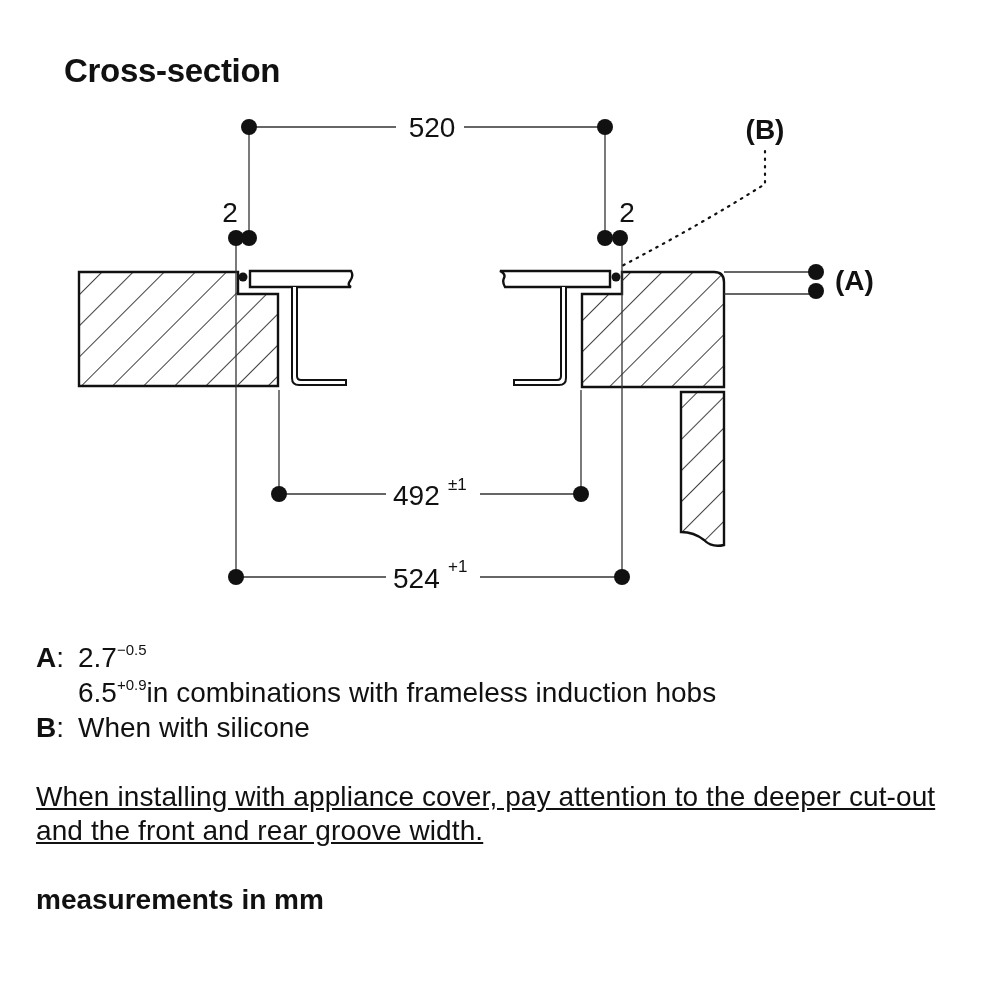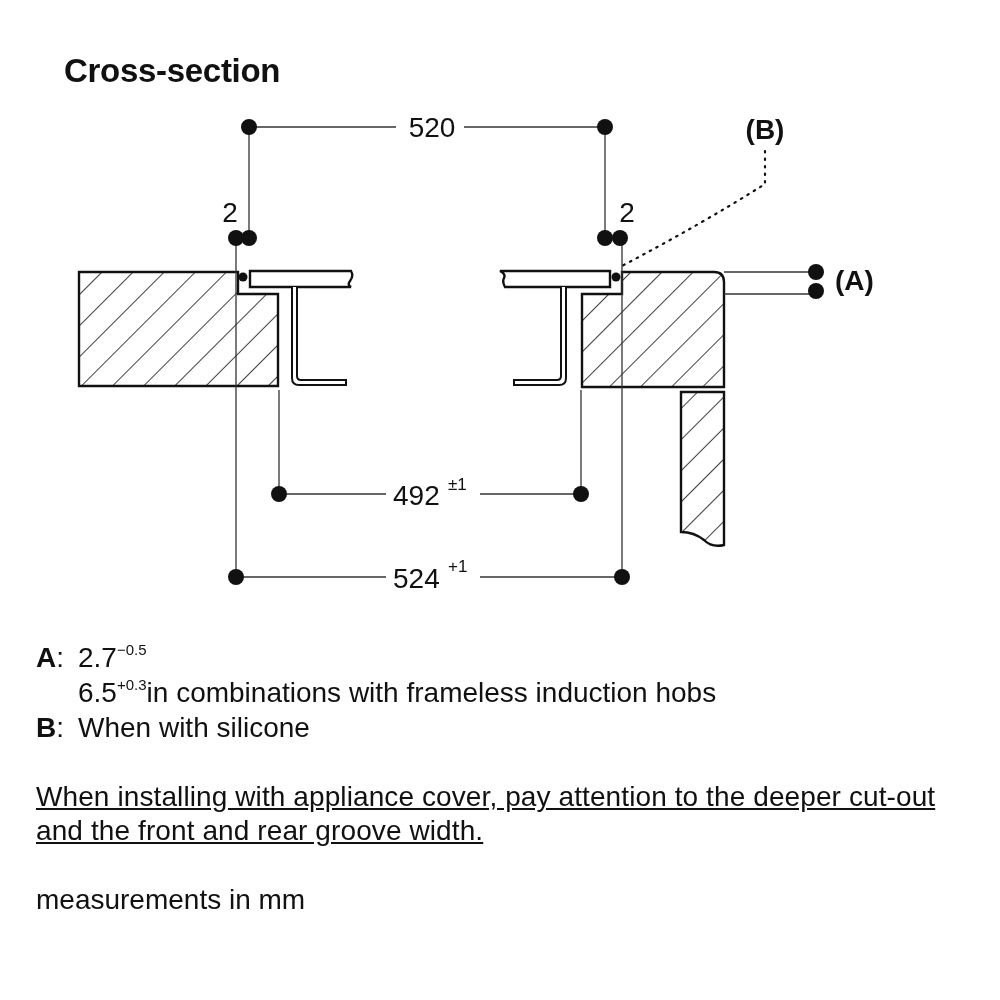--- a/index.html
+++ b/index.html
@@ -8,21 +8,21 @@
   .title { position: absolute; left: 36px; top: 52px; font-size: 33px; font-weight: bold; letter-spacing: -0.3px; margin-left: 28px; }
   svg.diagram { position: absolute; left: 0; top: 0; }
   .dimtext { font-family: "Liberation Sans", sans-serif; font-size: 28px; fill: #111; }
   .suptext { font-family: "Liberation Sans", sans-serif; font-size: 17px; fill: #111; }
   .legend { position: absolute; left: 36px; top: 640px; font-size: 28px; line-height: 35px; }
   .legend .row { position: relative; height: 35px; white-space: nowrap; }
   .legend .key { font-weight: bold; }
   .legend .val { position: absolute; left: 42px; top: 0; }
   .legend sup { font-size: 15px; vertical-align: 12px; line-height: 0; margin-top: 24px; }
   .note { position: absolute; left: 36px; top: 780px; width: 940px; font-size: 28px; line-height: 34px; letter-spacing: 0.1px; text-decoration: underline; }
-  .units { position: absolute; left: 36px; top: 884px; font-size: 28px; }
+  .units { position: absolute; left: 36px; top: 884px; font-size: 28px; font-weight: bold; }
 </style>
 </head>
 <body>
 
 <div class="title">Cross-section</div>
 
 <svg class="diagram" width="1000" height="620" viewBox="0 0 1000 620">
   <defs>
     <pattern id="hatch" patternUnits="userSpaceOnUse" width="22" height="22" patternTransform="rotate(45)">
       <line x1="0" y1="0" x2="0" y2="22" stroke="#111" stroke-width="1.6"></line>
@@ -94,21 +94,21 @@
   <text class="dimtext" x="765" y="139" text-anchor="middle" font-weight="bold">(B)</text>
   <text class="dimtext" x="835" y="290" font-weight="bold">(A)</text>
 </svg>
 
 <div class="legend">
   <div class="row">
     <span class="key">A</span><span>:</span>
     <span class="val"><span>2.7</span><sup>−0.5</sup></span>
   </div>
   <div class="row">
-    <span class="val"><span>6.5</span><sup>+0.3</sup><span>in combinations with frameless induction hobs</span></span>
+    <span class="val"><span>6.5</span><sup>+0.9</sup><span>in combinations with frameless induction hobs</span></span>
   </div>
   <div class="row">
     <span class="key">B</span><span>:</span>
     <span class="val"><span>When with silicone</span></span>
   </div>
 </div>
 
 <div class="note">When installing with appliance cover, pay attention to the deeper cut-out and the front and rear groove width.</div>
 <div class="units">measurements in mm</div>
 

